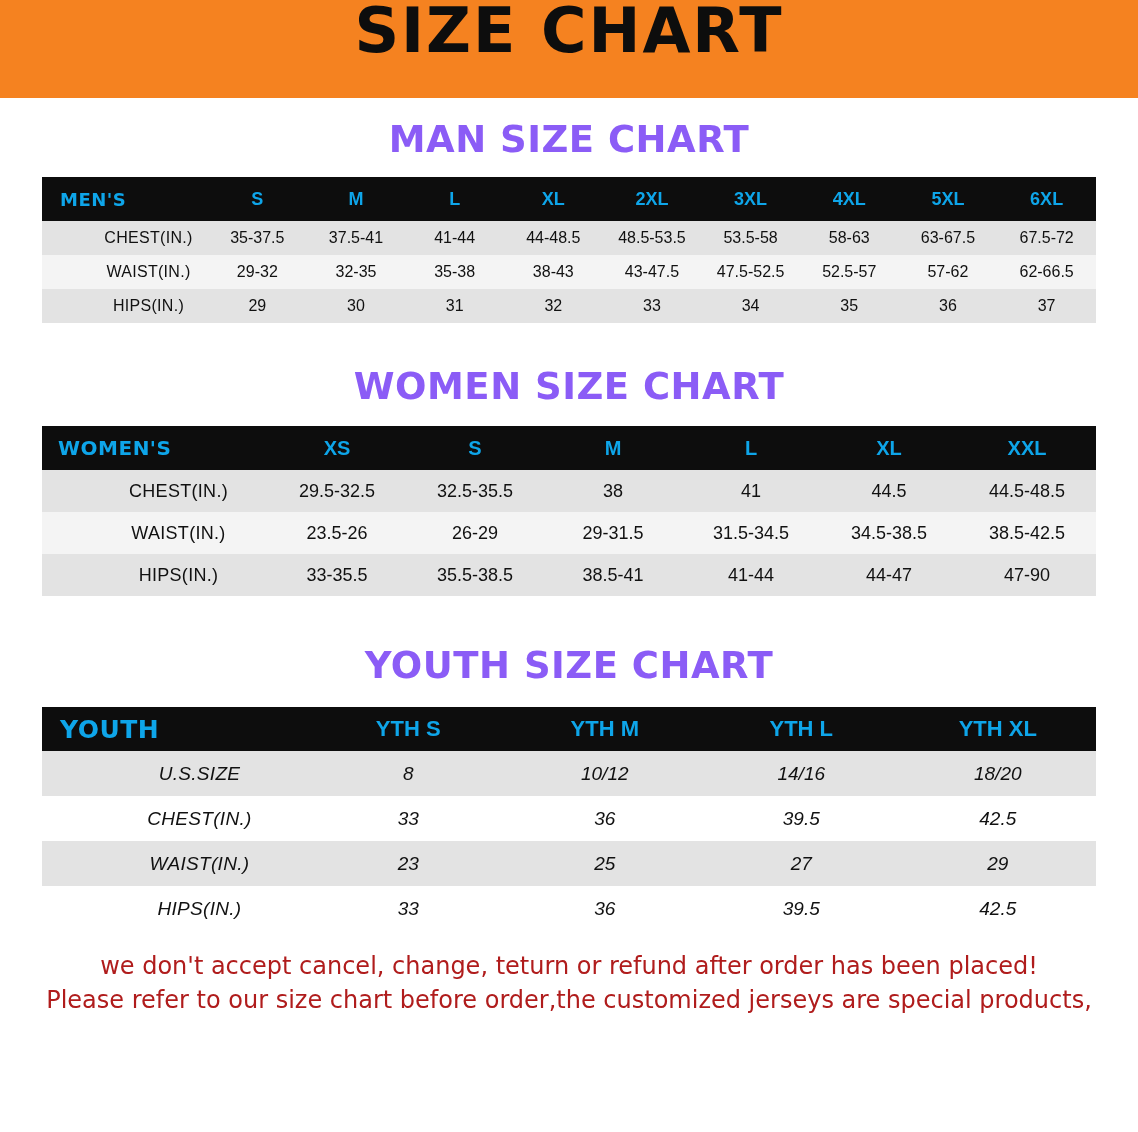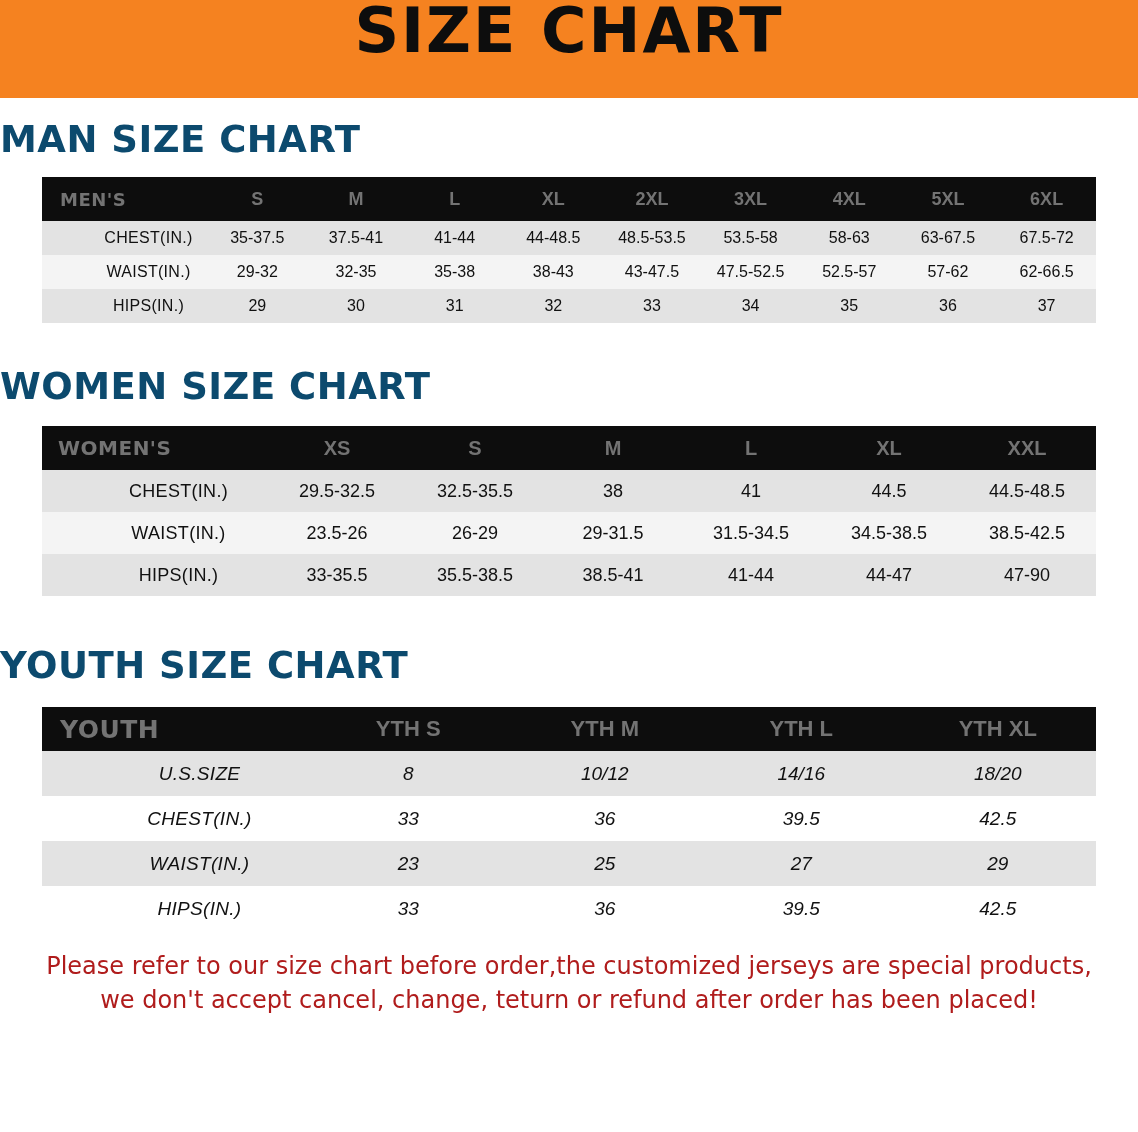--- a/index.html
+++ b/index.html
@@ -31,25 +31,25 @@
   .banner-title {
     font-family: "DejaVu Sans", sans-serif;
     font-weight: bold;
     font-size: 62px;
     letter-spacing: 2px;
     color: #0d0d0d;
     line-height: 1;
   }
   
   .section-heading {
-    text-align: left;
+    text-align: center;
     font-family: "DejaVu Sans", sans-serif;
     font-weight: bold;
     font-size: 37px;
-    color: #0c4a6e;
+    color: #8b5cf6;
     letter-spacing: 0.5px;
   }
   .sec-man   { margin-top: 20px; margin-bottom: 16px; }
   .sec-women { margin-top: 42px; margin-bottom: 18px; }
   .sec-youth { margin-top: 48px; margin-bottom: 20px; }
 
   
   .tbl-wrap {
     margin: 0 42px;
   }
@@ -66,21 +66,21 @@
     height: 34px;
     font-family: "Liberation Sans", sans-serif;
     color: #111;
     white-space: nowrap;
   }
   
   table.size-table thead tr {
     background: #0d0d0d;
   }
   table.size-table thead th {
-    color: #737373;
+    color: #0ea5e9;
     height: 44px;
     font-size: 19px;
     font-weight: bold;
   }
   table.size-table thead th.corner {
     text-align: left;
     padding-left: 18px;
     font-family: "DejaVu Sans", sans-serif;
     font-size: 23px;
     letter-spacing: 0.5px;
@@ -279,17 +279,17 @@
           <td>33</td>
           <td>36</td>
           <td>39.5</td>
           <td>42.5</td>
         </tr>
       </tbody>
     </table>
   </div>
 
   <div class="note">
+    <span>we don't accept cancel, change, teturn or refund after order has been placed!</span>
     <span>Please refer to our size chart before order,the customized jerseys are special products,</span>
-    <span>we don't accept cancel, change, teturn or refund after order has been placed!</span>
   </div>
 
 </div>
 
 </body></html>

